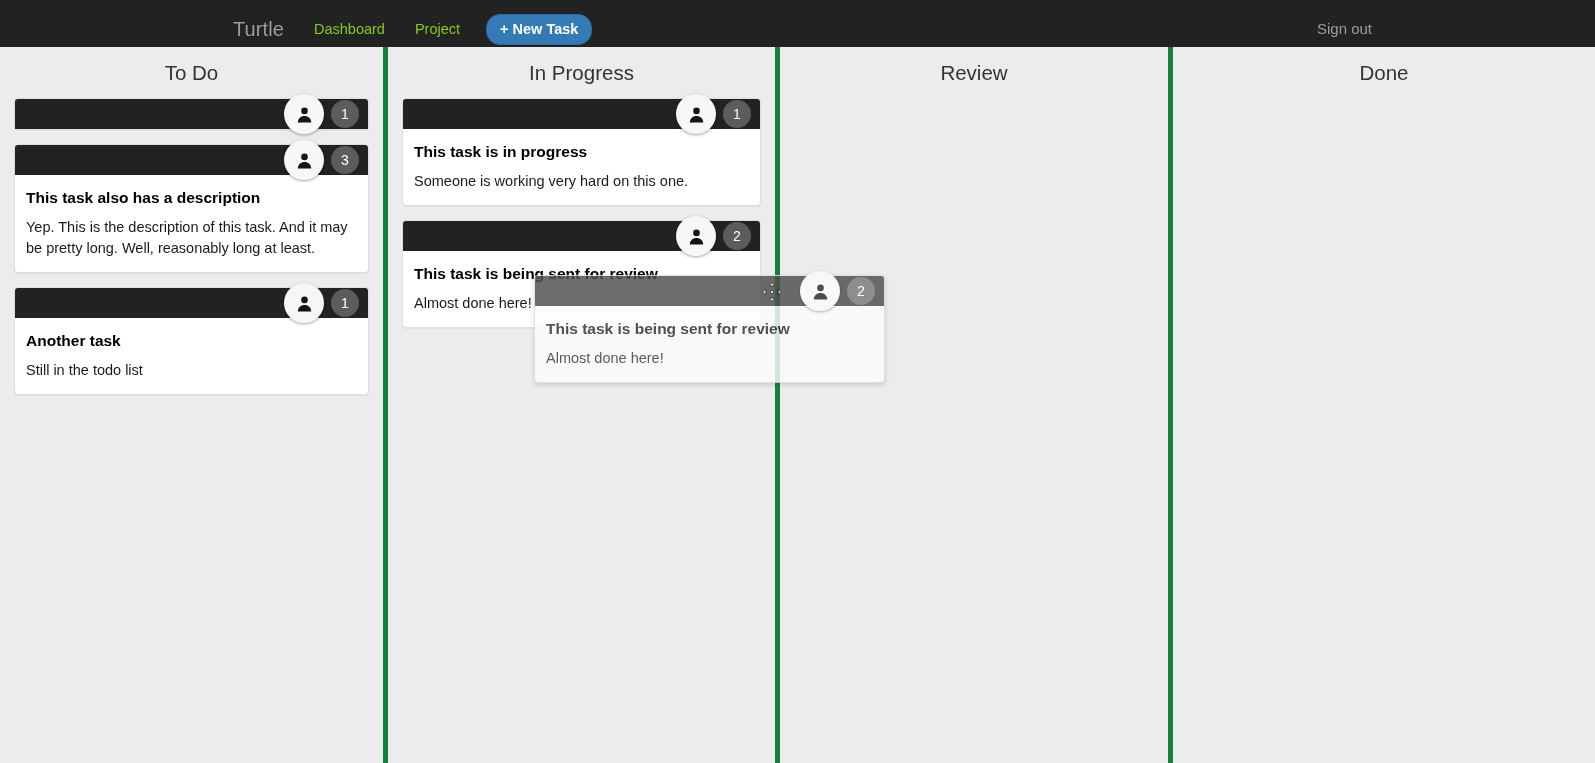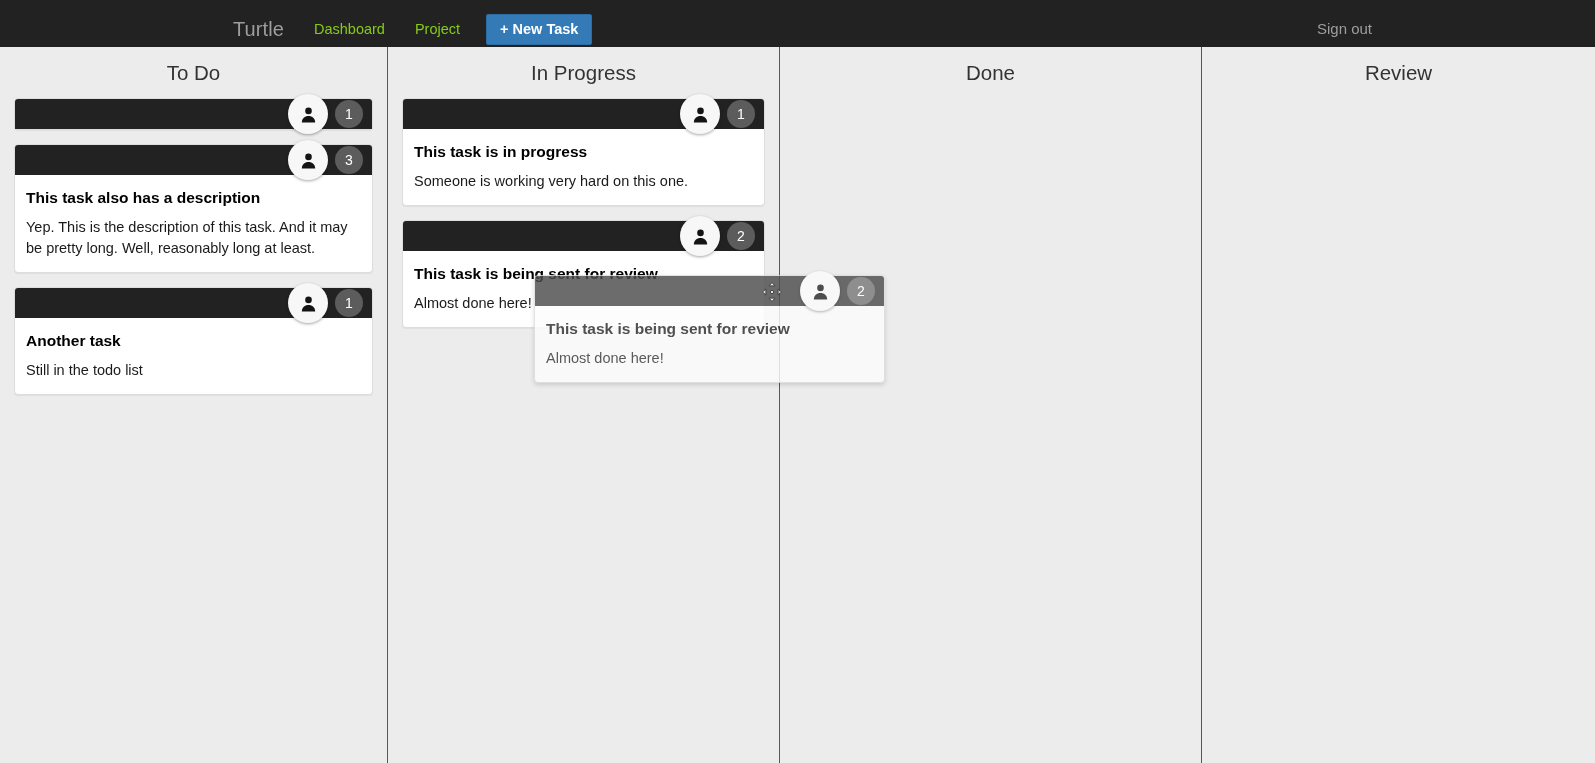--- a/index.html
+++ b/index.html
@@ -42,21 +42,21 @@
     padding: 0 15px;
     line-height: 20px;
     cursor: pointer;
   }
   .nav-newtask {
     background: #337ab7;
     color: #ffffff;
     font-size: 14.5px;
     font-weight: bold;
     border: 1px solid #2e6da4;
-    border-radius: 2px;
+    border-radius: 14px;
     padding: 7px 13px;
     margin-left: 11px;
     line-height: 15px;
     cursor: pointer;
   }
   .nav-right {
     margin-left: auto;
     margin-right: 208px;
     color: #9d9d9d;
     font-size: 15px;
@@ -71,21 +71,21 @@
     top: 47px; left: 0;
     width: 1595px;
     height: 716px;
     display: flex;
     background: #ececec;
   }
   .column {
     position: relative;
     height: 716px;
     background: #ececec;
-    border-right: 1px solid #15803d;
+    border-right: 5px solid #15803d;
   }
   .column:last-child { border-right: none; }
   .col-0 { width: 388px; }
   .col-1 { width: 392px; }
   .col-2 { width: 393px; }
   .col-3 { width: 422px; }
 
   .column-title {
     text-align: center;
     font-size: 20.5px;
@@ -287,27 +287,27 @@
         </div>
         <div class="card-body">
           <div class="card-title">This task is being sent for review</div>
           <div class="card-desc">Almost done here!</div>
         </div>
       </div>
 
     </div>
   </div>
 
+  <div class="column col-2">
+    <div class="column-title">Review</div>
+    <div class="cards"></div>
+  </div>
+
   <div class="column col-3">
     <div class="column-title">Done</div>
-    <div class="cards"></div>
-  </div>
-
-  <div class="column col-2">
-    <div class="column-title">Review</div>
     <div class="cards"></div>
   </div>
 
 </div>
 
 <div class="drag-card">
   <div class="card-header">
     <span class="move-cursor">
       <svg width="24" height="24" viewBox="0 0 24 24">
         <g fill="#e8e8e8" stroke="#1d1d1d" stroke-width="1">

